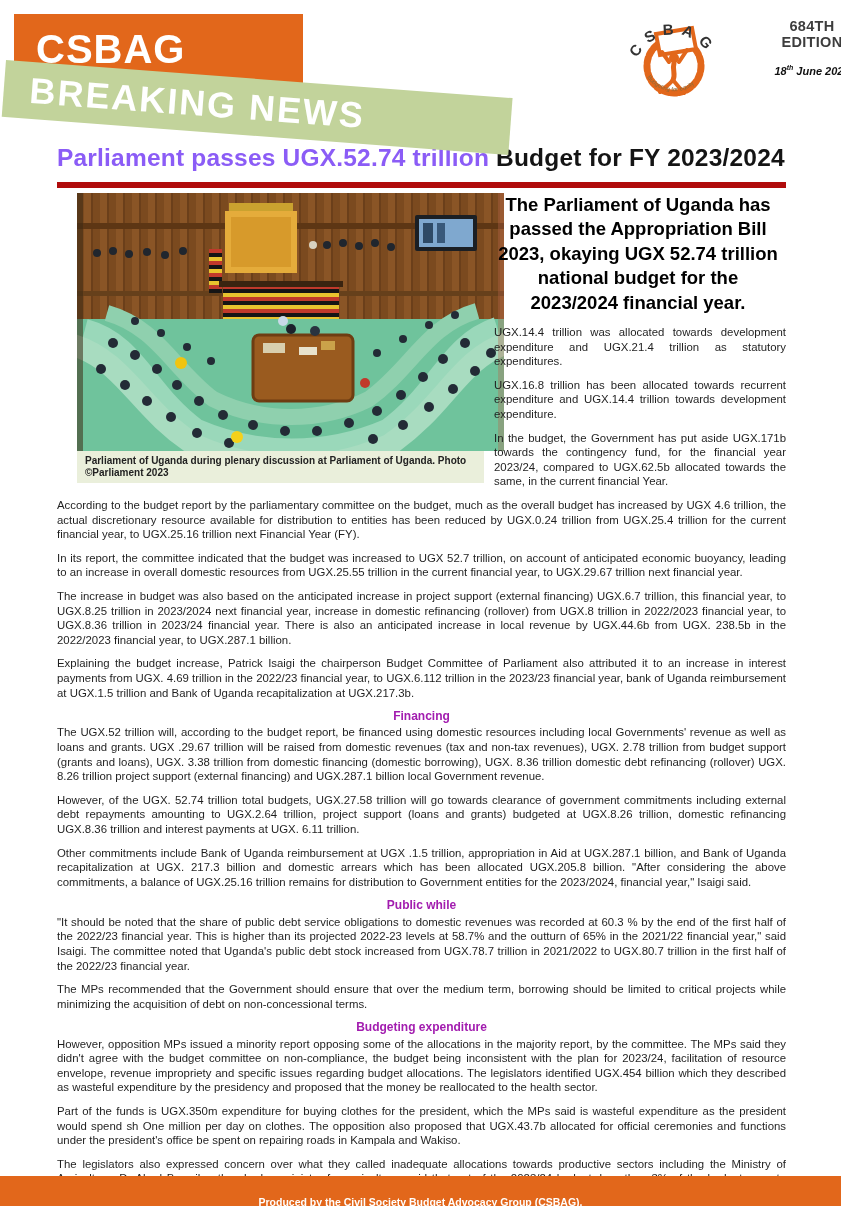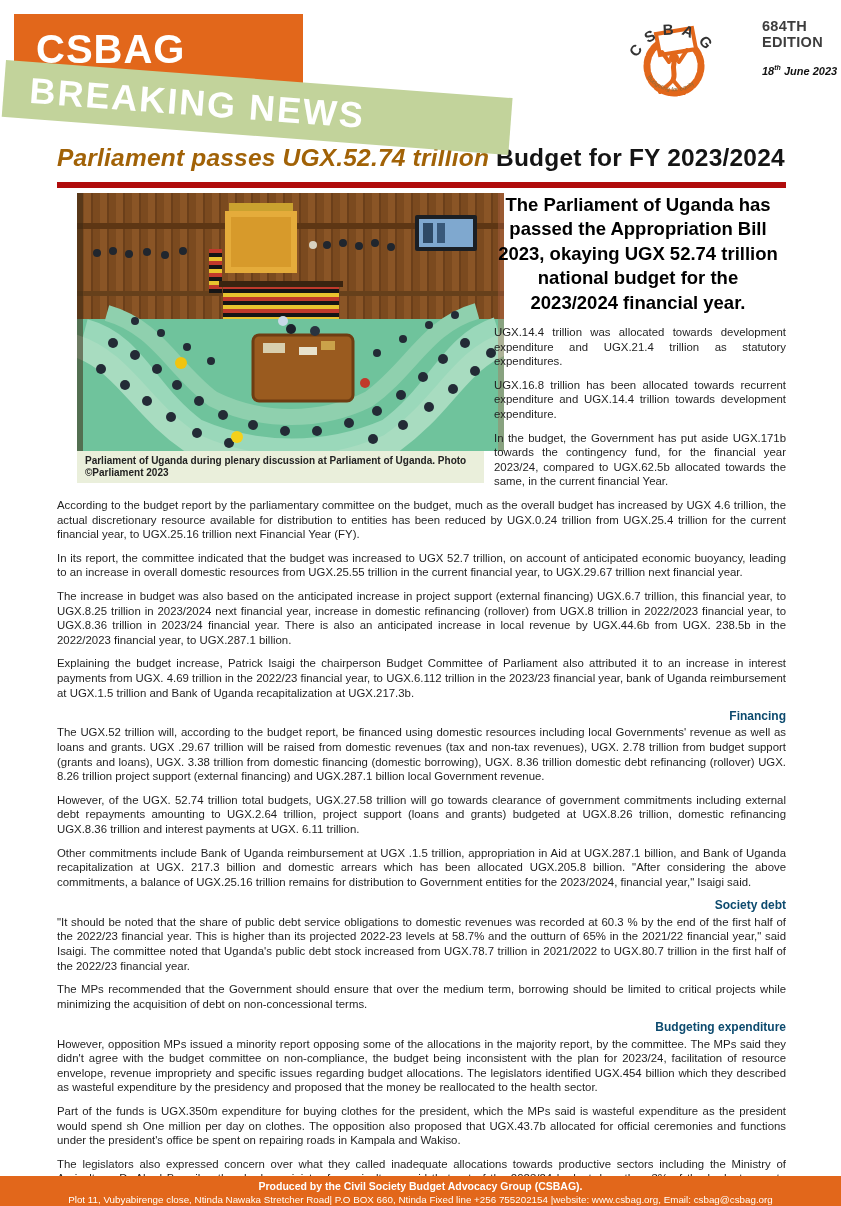--- a/index.html
+++ b/index.html
@@ -4,21 +4,21 @@
 <style>
   * { margin:0; padding:0; box-sizing:border-box; }
   html,body { background:#ffffff; }
   body { font-family:"Liberation Sans", sans-serif; }
   .page {
     position:relative; width:841px; height:1206px; margin:0 auto;
     background:#ffffff; overflow:hidden; color:#1f1f1f;
   }
 
   
-  .masthead { position:relative; height:136px; }
+  .masthead { position:relative; height:136px;text-align:center; }
   .brand-box {
     position:absolute; left:14px; top:14px; width:289px; height:71px;
     background:#E2671B; display:flex; align-items:center; padding-left:22px;
   }
   .brand-box .brand-text {
     color:#ffffff; font-size:40px; font-weight:bold; letter-spacing:1px;
   }
   .ribbon {
     position:absolute; left:6px; top:60px; width:508px; height:57px;
     background:#C2D39B; transform:rotate(4.3deg); transform-origin:left top;
@@ -31,49 +31,49 @@
   .edition-block { position:absolute; left:762px; top:18px; width:100px; }
   .edition-title { font-size:14.5px; font-weight:bold; color:#3d3d3d; letter-spacing:0.3px; }
   .edition-date { margin-top:14px; font-size:11px; font-weight:bold; font-style:italic; color:#111; }
   .edition-date sup { font-size:7px; }
 
   
   .headline {
     margin:8px 0 0 57px; width:729px;
     font-size:24.5px; font-weight:bold; letter-spacing:0.2px;
   }
-  .headline .hl-orange { color:#a16207;font-style:italic; }
+  .headline .hl-orange { color:#8b5cf6; }
   .headline .hl-dark { color:#141414; }
   .red-rule { margin:10px 0 0 57px; width:729px; height:6px; background:#B00C0C; }
 
   
   .article {
     position:relative; margin:5px 0 0 57px; width:729px;
     font-size:11.4px; line-height:1.28; text-align:justify;
   }
   .article p { margin-bottom:9px; }
   figure.photo { float:left; width:427px; margin:0 10px 6px 0;padding-left:20px; }
   .photo svg { display:block; width:427px; height:258px; }
   .photo figcaption {
     background:#EAEFDB; padding:4px 8px; font-size:10px; font-weight:bold;
     color:#222; text-align:left; line-height:1.2;
   }
   .lead {
     font-size:18.5px; font-weight:bold; line-height:1.32; text-align:center;
     color:#000; margin:2px 4px 10px 4px;
   }
   .section-heading {
-    color:#0c4a6e; font-weight:bold; font-size:12px; margin:2px 0 1px 0;
-    text-align:right;
+    color:#a21caf; font-weight:bold; font-size:12px; margin:2px 0 1px 0;
+    text-align:center;
   }
 
   
   .footer {
     position:absolute; left:0; bottom:0; width:841px; height:30px;
-    background:#E2671B; color:#ffffff; text-align:center; padding-top:4px;
+    background:#E2671B; color:#ffffff; text-align:center; padding-top:20px;
   }
   .footer .f-line1 { font-size:10.5px; font-weight:bold; }
   .footer .f-line2 { font-size:9.8px; font-weight:normal; margin-top:2px; }
 </style>
 </head>
 <body>
 
 <div class="page">
 
   <div class="masthead">
@@ -239,21 +239,21 @@
 
     <p>In its report, the committee indicated that the budget was increased to UGX 52.7 trillion, on account of anticipated economic buoyancy, leading to an increase in overall domestic resources from UGX.25.55 trillion in the current financial year, to UGX.29.67 trillion next financial year.</p>
     <p>The increase in budget was also based on the anticipated increase in project support (external financing) UGX.6.7 trillion, this financial year, to UGX.8.25 trillion in 2023/2024 next financial year, increase in domestic refinancing (rollover) from UGX.8 trillion in 2022/2023 financial year, to UGX.8.36 trillion in 2023/24 financial year. There is also an anticipated increase in local revenue by UGX.44.6b from UGX. 238.5b in the 2022/2023 financial year, to UGX.287.1 billion.</p>
     <p>Explaining the budget increase, Patrick Isaigi the chairperson Budget Committee of Parliament also attributed it to an increase in interest payments from UGX. 4.69 trillion in the 2022/23 financial year, to UGX.6.112 trillion in the 2023/23 financial year, bank of Uganda reimbursement at UGX.1.5 trillion and Bank of Uganda recapitalization at UGX.217.3b.</p>
 
     <div class="section-heading">Financing</div>
     <p>The  UGX.52 trillion will, according to the budget report, be financed using domestic resources including local Governments' revenue as well as loans and grants. UGX .29.67 trillion will be raised from domestic revenues (tax and non-tax revenues), UGX. 2.78 trillion from budget support (grants and loans), UGX. 3.38 trillion from domestic financing (domestic borrowing), UGX. 8.36 trillion domestic debt refinancing (rollover) UGX. 8.26 trillion project support (external financing) and UGX.287.1 billion local Government revenue.</p>
     <p>However, of the UGX. 52.74 trillion total budgets, UGX.27.58 trillion will go towards clearance of government commitments including external debt repayments amounting to UGX.2.64 trillion, project support (loans and grants) budgeted at UGX.8.26 trillion, domestic refinancing UGX.8.36 trillion and interest payments at UGX. 6.11 trillion.</p>
     <p>Other commitments include Bank of Uganda reimbursement at UGX .1.5 trillion, appropriation in Aid at UGX.287.1 billion, and Bank of Uganda recapitalization at UGX. 217.3 billion and domestic arrears which has been allocated UGX.205.8 billion. "After considering the above commitments, a balance of UGX.25.16 trillion remains for distribution to Government entities for the 2023/2024, financial year," Isaigi said.</p>
 
-    <div class="section-heading">Society debt</div>
+    <div class="section-heading">Public while</div>
     <p>"It should be noted that the share of public debt service obligations to domestic revenues was recorded at 60.3 % by the end of the first half of the 2022/23 financial year. This is higher than its projected 2022-23 levels at 58.7% and the outturn of 65% in the 2021/22 financial year," said Isaigi.  The committee noted that Uganda's public debt stock increased from UGX.78.7 trillion in 2021/2022 to UGX.80.7 trillion in the first half of the 2022/23 financial year.</p>
     <p>The MPs recommended that the Government should ensure that over the medium term, borrowing should be limited to critical projects while minimizing the acquisition of debt on non-concessional terms.</p>
 
     <div class="section-heading">Budgeting expenditure</div>
     <p>However, opposition MPs issued a minority report opposing some of the allocations in the majority report, by the committee. The MPs said they didn't agree with the budget committee on non-compliance, the budget being inconsistent with the plan for 2023/24, facilitation of resource envelope, revenue impropriety and specific issues regarding budget allocations. The legislators identified UGX.454 billion which they described as wasteful expenditure by the presidency and proposed that the money be reallocated to the health sector.</p>
     <p>Part of the funds is UGX.350m expenditure for buying clothes for the president, which the MPs said is wasteful expenditure as the president would spend sh One million per day on clothes. The opposition also proposed that UGX.43.7b allocated for official ceremonies and functions under the president's office be spent on repairing roads in Kampala and Wakiso.</p>
     <p>The legislators also expressed concern over what they called inadequate allocations towards productive sectors including the Ministry of Agriculture. Dr Abed Bwanika, the shadow minister for agriculture, said that out of the 2023/24 budget, less than 3% of the budget goes to farmers.</p>
 
   </div>
 

